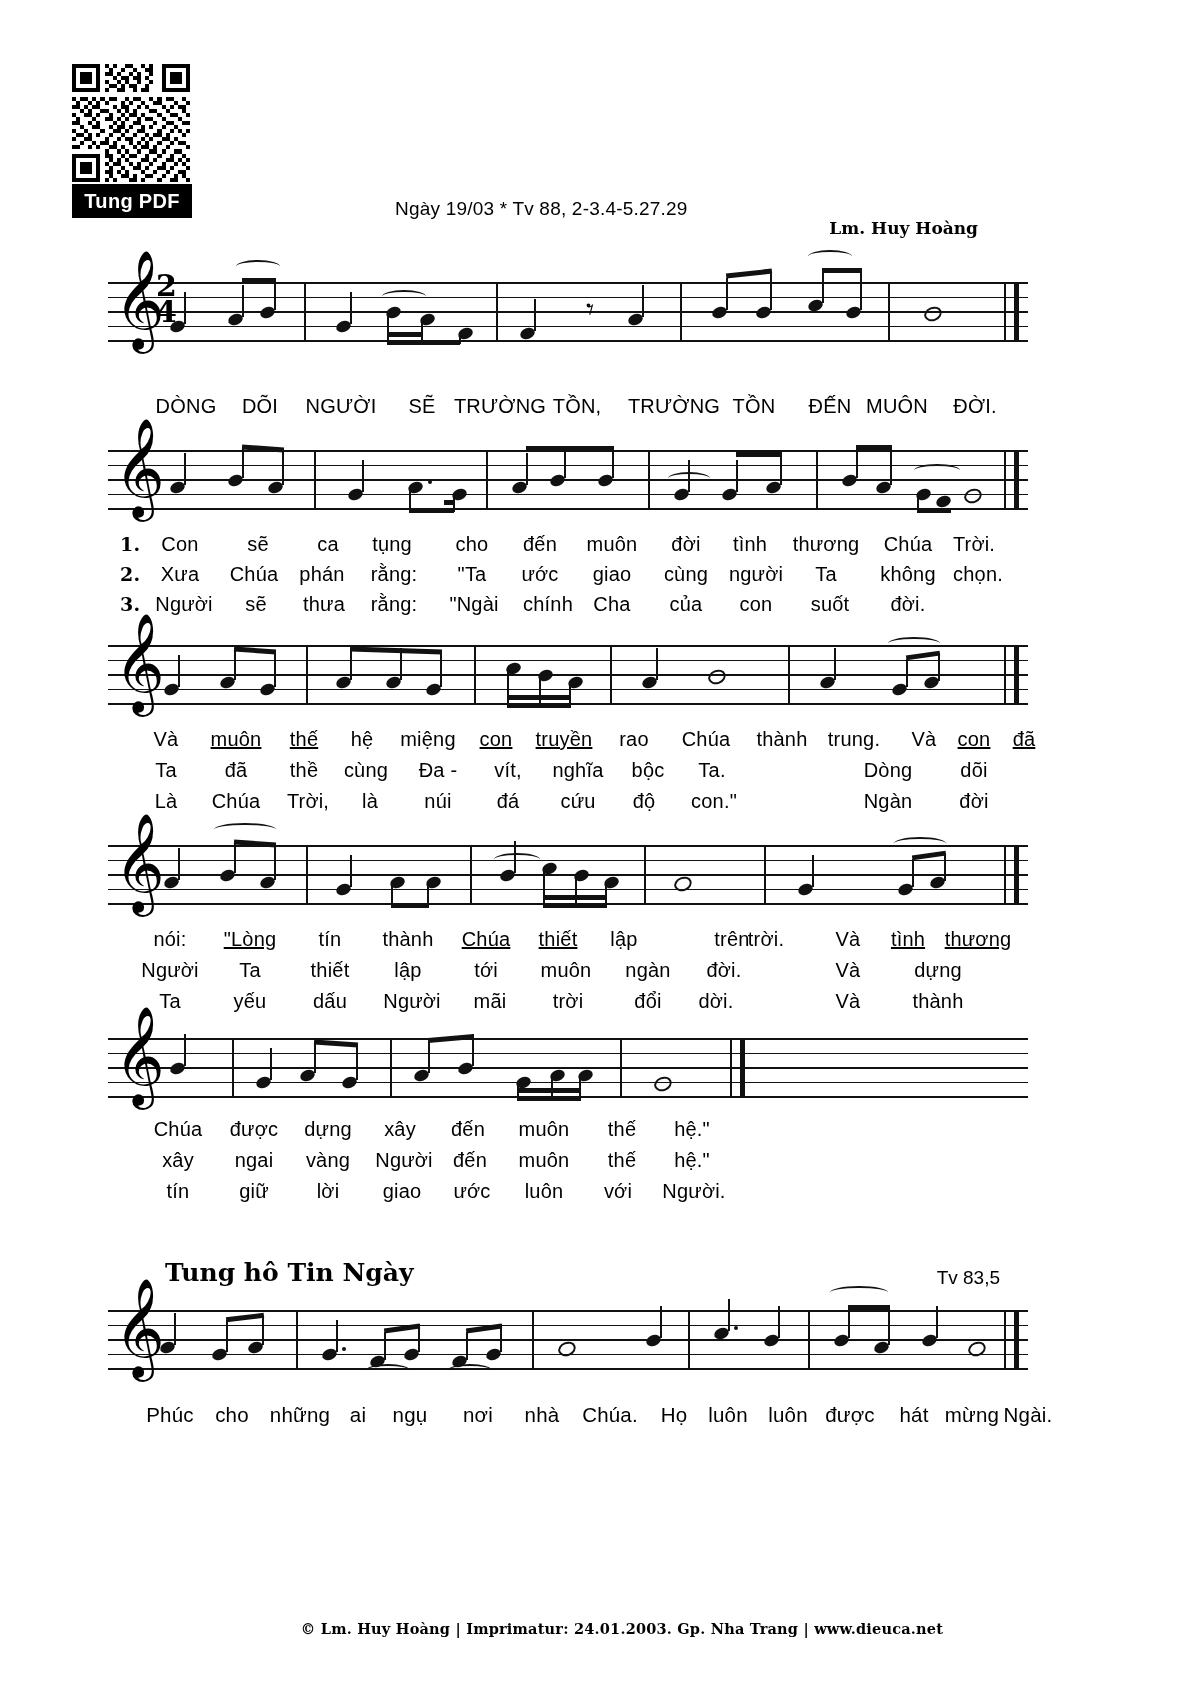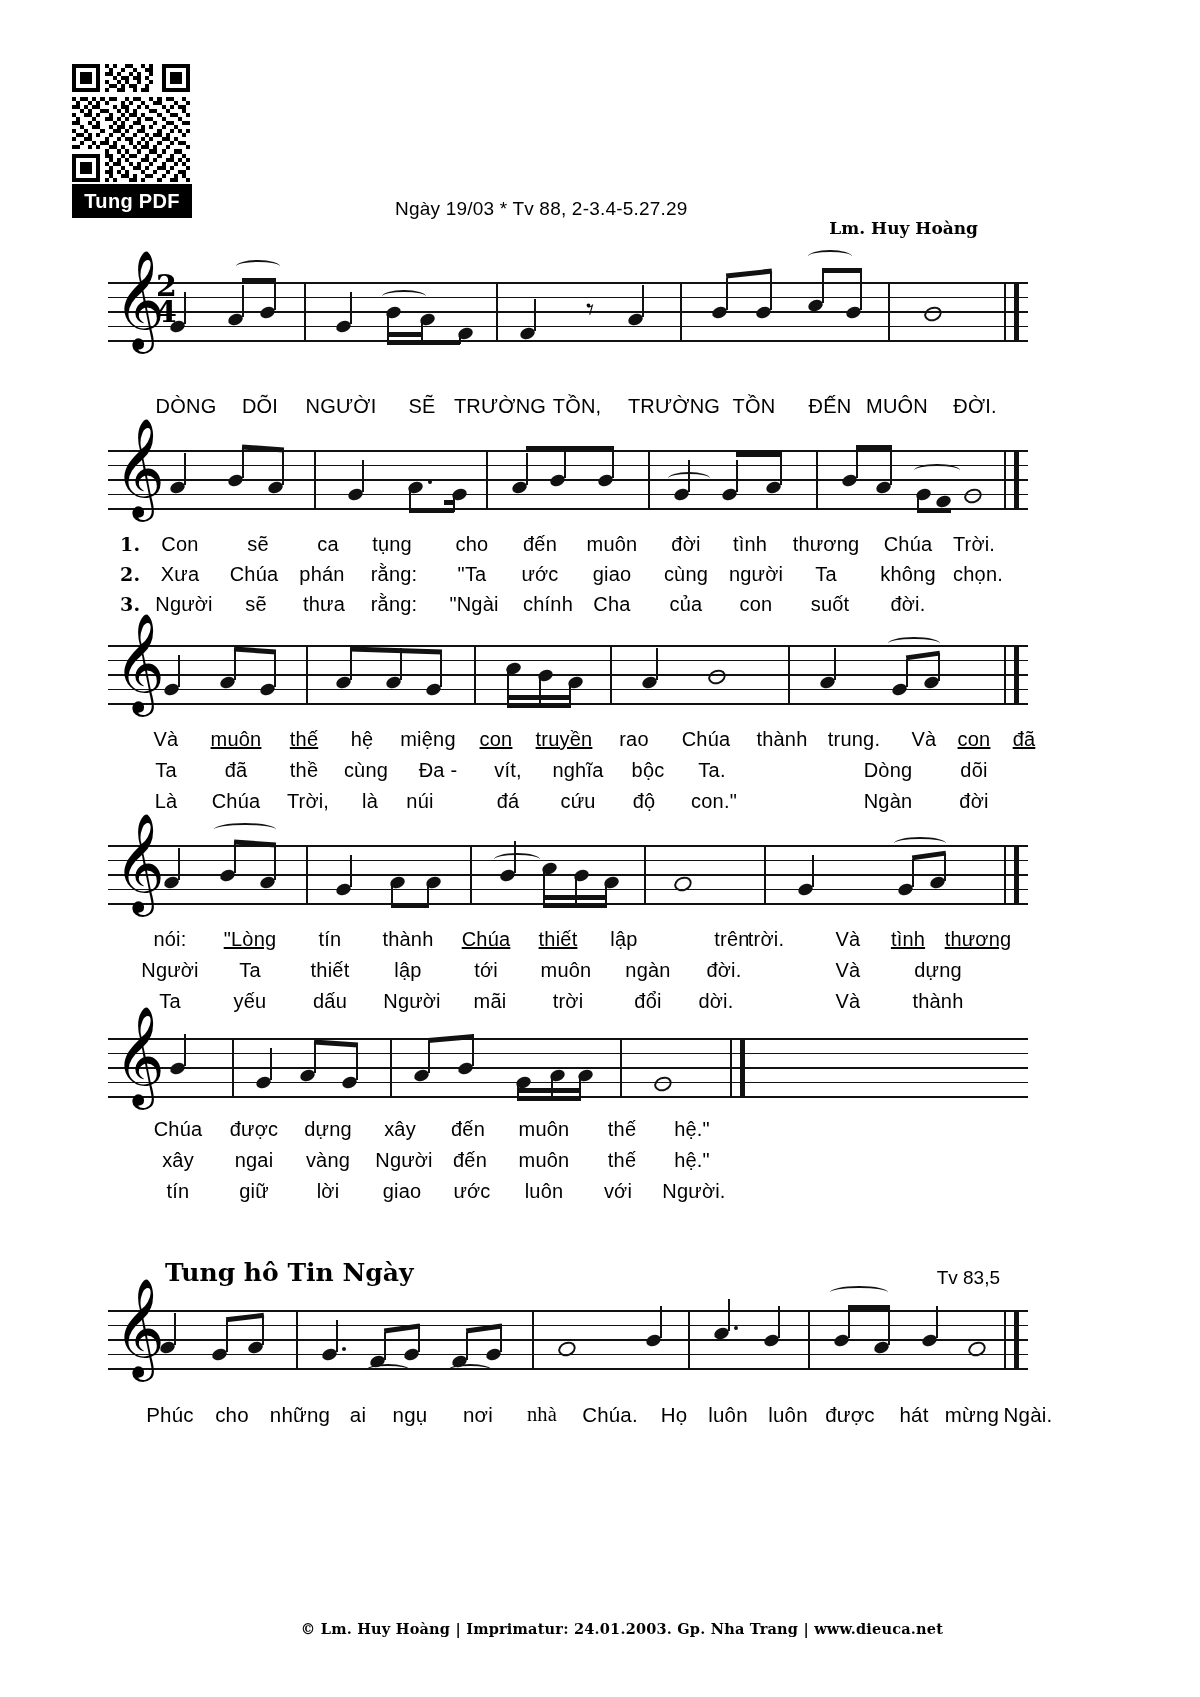--- a/index.html
+++ b/index.html
@@ -728,21 +728,21 @@
     <span class="syl" style="left:540px;">bộc</span>
     <span class="syl" style="left:604px;">Ta.</span>
     <span class="syl" style="left:780px;">Dòng</span>
     <span class="syl" style="left:866px;">dõi</span>
   </div>
   <div class="lyricline" style="top:790px;">
     <span class="syl" style="left:58px;">Là</span>
     <span class="syl" style="left:128px;">Chúa</span>
     <span class="syl" style="left:200px;">Trời,</span>
     <span class="syl" style="left:262px;">là</span>
-    <span class="syl" style="left:312px;">núi</span>
+    <span class="syl" style="left:330px;">núi</span>
     <span class="syl" style="left:400px;">đá</span>
     <span class="syl" style="left:470px;">cứu</span>
     <span class="syl" style="left:536px;">độ</span>
     <span class="syl" style="left:606px;">con."</span>
     <span class="syl" style="left:780px;">Ngàn</span>
     <span class="syl" style="left:866px;">đời</span>
   </div>
 
   <div class="system" style="top:845px;">
     <div class="staff">
@@ -978,21 +978,21 @@
     </div>
   </div>
 
   <div class="lyricline single" style="top:1403px;">
     <span class="syl" style="left:62px;">Phúc</span>
     <span class="syl" style="left:124px;">cho</span>
     <span class="syl" style="left:192px;">những</span>
     <span class="syl" style="left:250px;">ai</span>
     <span class="syl" style="left:302px;">ngụ</span>
     <span class="syl" style="left:370px;">nơi</span>
-    <span class="syl" style="left:434px;font-family:Liberation Serif, serif;">nhà</span>
+    <span class="syl" style="left:434px;">nhà</span>
     <span class="syl" style="left:502px;">Chúa.</span>
     <span class="syl" style="left:566px;">Họ</span>
     <span class="syl" style="left:620px;">luôn</span>
     <span class="syl" style="left:680px;">luôn</span>
     <span class="syl" style="left:742px;">được</span>
     <span class="syl" style="left:806px;">hát</span>
     <span class="syl" style="left:864px;">mừng</span>
     <span class="syl" style="left:920px;">Ngài.</span>
   </div>
 

